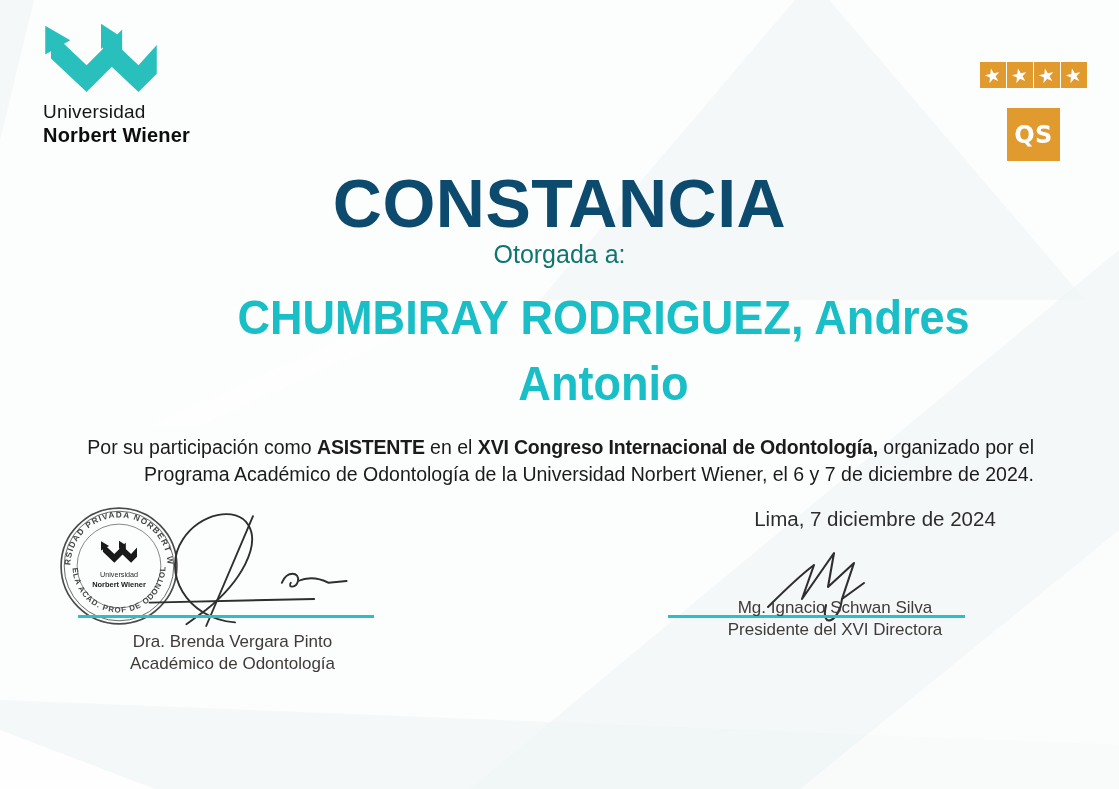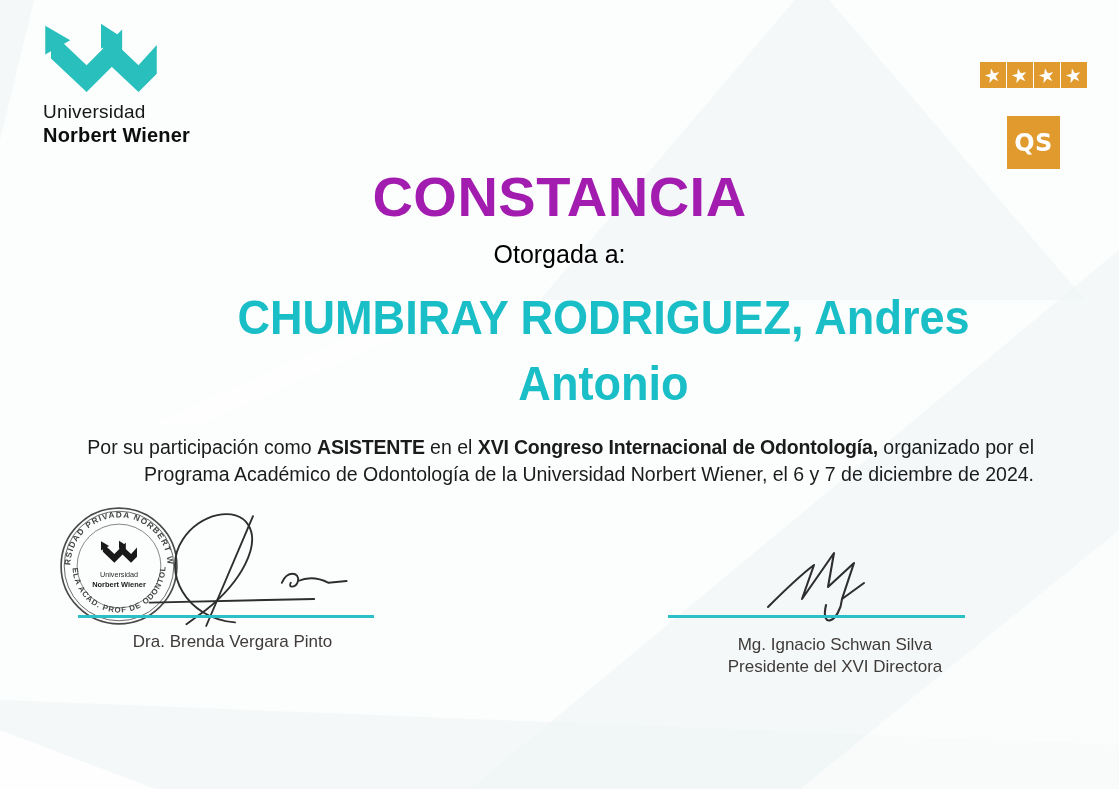--- a/index.html
+++ b/index.html
@@ -15,44 +15,44 @@
   .logo-block{left:43px;top:20px;width:220px;}
   .logo-mark{color:var(--logo-teal,#28bfbc);display:block;}
   .logo-uni{font-size:19px;letter-spacing:.2px;margin-top:6px;color:#161616;}
   .logo-nw{font-size:20px;font-weight:700;letter-spacing:.2px;color:#0d0d0d;margin-top:1px;}
 
   .qs-block{right:32px;top:62px;width:112px;}
   .stars-row{display:flex;gap:1px;justify-content:flex-end;}
   .star-sq{width:26px;height:26px;background:var(--qs-orange,#e09a2d);
     display:flex;align-items:center;justify-content:center;}
   .star-sq span{color:#fff;font-size:19px;line-height:1;transform:rotate(-12deg);}
-  .qs-box{width:53px;height:53px;background:var(--qs-orange,#e09a2d);margin:28px 27px 0 auto;
+  .qs-box{width:53px;height:53px;background:var(--qs-orange,#e09a2d);margin:20px 27px 0 auto;
     display:flex;align-items:center;justify-content:center;}
   .qs-box span{color:#fff;font-weight:700;font-size:24px;letter-spacing:.5px;
     font-family:"DejaVu Sans",sans-serif;}
 
   
-  .title{left:0;top:164px;width:100%;text-align:center;font-size:56px;font-weight:700;
-    color:#a21caf;letter-spacing:.5px;}
-  .subtitle{left:0;top:240px;width:100%;text-align:center;font-size:25px;color:#000000;}
+  .title{left:0;top:164px;width:100%;text-align:center;font-size:68px;font-weight:700;
+    color:#0c4a6e;letter-spacing:.5px;}
+  .subtitle{left:0;top:240px;width:100%;text-align:center;font-size:25px;color:#0f766e;}
   .recipient{left:0;top:284px;width:100%;text-align:center;color:var(--teal,#19bec6);padding-left:44px;}
   .recipient .rline{font-size:49px;font-weight:800;line-height:66px;letter-spacing:0;
     transform:scaleX(.92);transform-origin:center;}
   .body-text{left:85px;top:434px;width:949px;text-align:right;font-size:19.5px;
     line-height:27px;color:#1b1b1b;}
   .body-text b{letter-spacing:-.2px;}
   .date-line{left:690px;top:507px;width:370px;text-align:center;font-size:20.5px;color:#2d2d2d;}
 
   
   .sig-line{height:3px;background:var(--teal-line,#2bc0c5);}
   .sig-line.left{position:absolute;left:78px;top:615px;width:296px;}
   .sig-line.right{position:absolute;left:668px;top:615px;width:297px;}
   .sig-text{position:absolute;text-align:center;font-size:17px;line-height:21.5px;color:#3f3b39;}
   .sig-text.left{left:85px;top:631px;width:295px;}
-  .sig-text.right{left:690px;top:634px;width:290px;}
+  .sig-text.right{left:690px;top:597px;width:290px;}
   .sig-scribble{position:absolute;color:#2e2e2e;}
   .sig-scribble.left{left:100px;top:505px;}
   .sig-scribble.right{left:760px;top:545px;}
   .stamp{position:absolute;left:58px;top:505px;}
 </style>
 </head>
 <body>
 
 <svg width="0" height="0" style="position:absolute" aria-hidden="true">
   <defs>
@@ -108,20 +108,21 @@
   <div class="layer title">CONSTANCIA</div>
   <div class="layer subtitle">Otorgada a:</div>
 
   <div class="layer recipient">
     <div class="rline">CHUMBIRAY RODRIGUEZ, Andres</div>
     <div class="rline">Antonio</div>
   </div>
 
   <div class="layer body-text"><span>Por su participación como </span><b>ASISTENTE</b><span> en el </span><b>XVI Congreso Internacional de Odontología,</b><span> organizado por el Programa Académico de Odontología de la Universidad Norbert Wiener, el 6 y 7 de diciembre de 2024.</span></div>
 
+  <div class="layer date-line">Lima, 7 diciembre de 2024</div>
 
   <svg class="stamp" width="122" height="122" viewBox="0 0 118 118">
     <circle cx="59" cy="59" r="56" fill="none" stroke="#4a4a4a" stroke-width="1.6"></circle>
     <circle cx="59" cy="59" r="53" fill="none" stroke="#4a4a4a" stroke-width="0.8"></circle>
     <circle cx="59" cy="59" r="40.5" fill="none" stroke="#5a5a5a" stroke-width="0.7"></circle>
     <defs>
       <path id="stamp-arc-top" d="M 12 59 A 47 47 0 0 1 106 59" fill="none"></path>
       <path id="stamp-arc-bottom" d="M 14 59 A 45 45 0 0 0 104 59" fill="none"></path>
     </defs>
     <text font-size="8" font-weight="600" letter-spacing="1.1" fill="#444444" font-family="Liberation Sans, sans-serif">
@@ -152,20 +153,21 @@
       <path d="M 8 62 C 30 40 46 26 54 20 L 42 54 L 74 8 L 68 42 L 94 18 L 82 54 L 104 38"></path>
       <path d="M 82 54 C 80 76 60 86 66 60"></path>
     </g>
   </svg>
 
   <div class="sig-line left"></div>
   <div class="sig-line right"></div>
 
   <div class="sig-text left">
     <div>Dra. Brenda Vergara Pinto</div>
+    <div>Académico de Odontología</div>
   </div>
 
   <div class="sig-text right">
     <div>Mg. Ignacio Schwan Silva</div>
     <div>Presidente del XVI Directora</div>
   </div>
 
 </div>
 
 </body></html>

